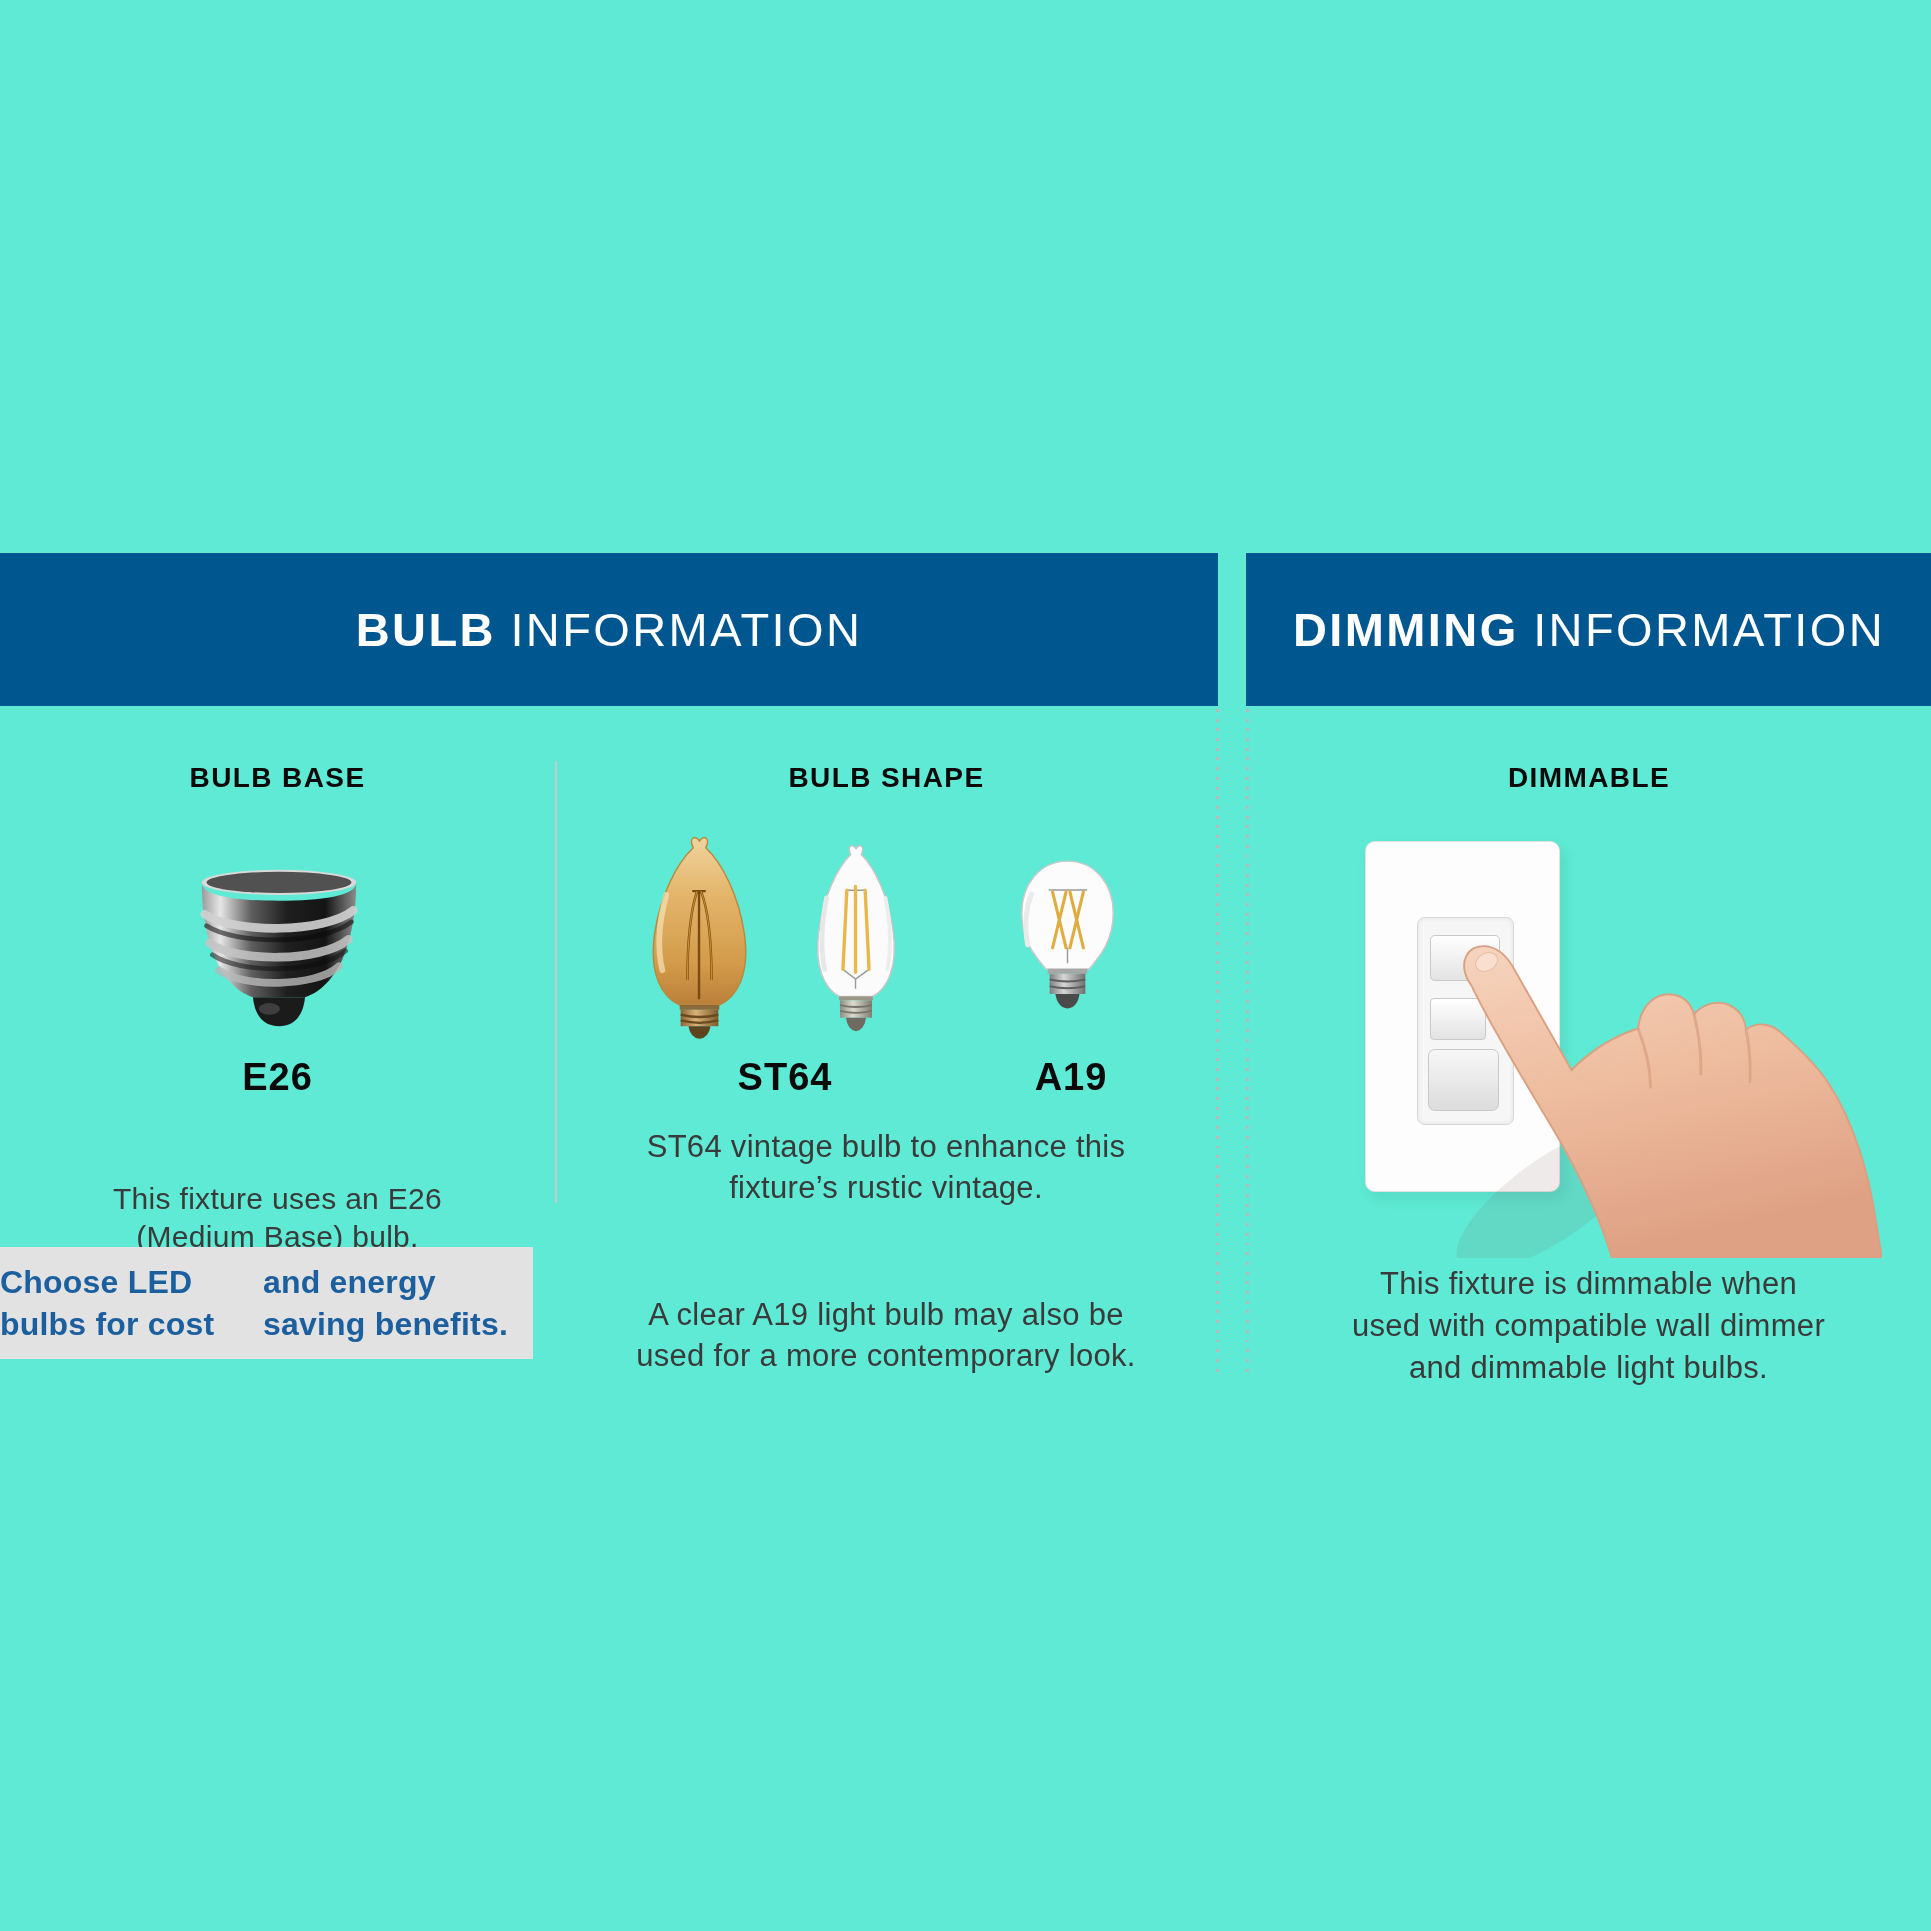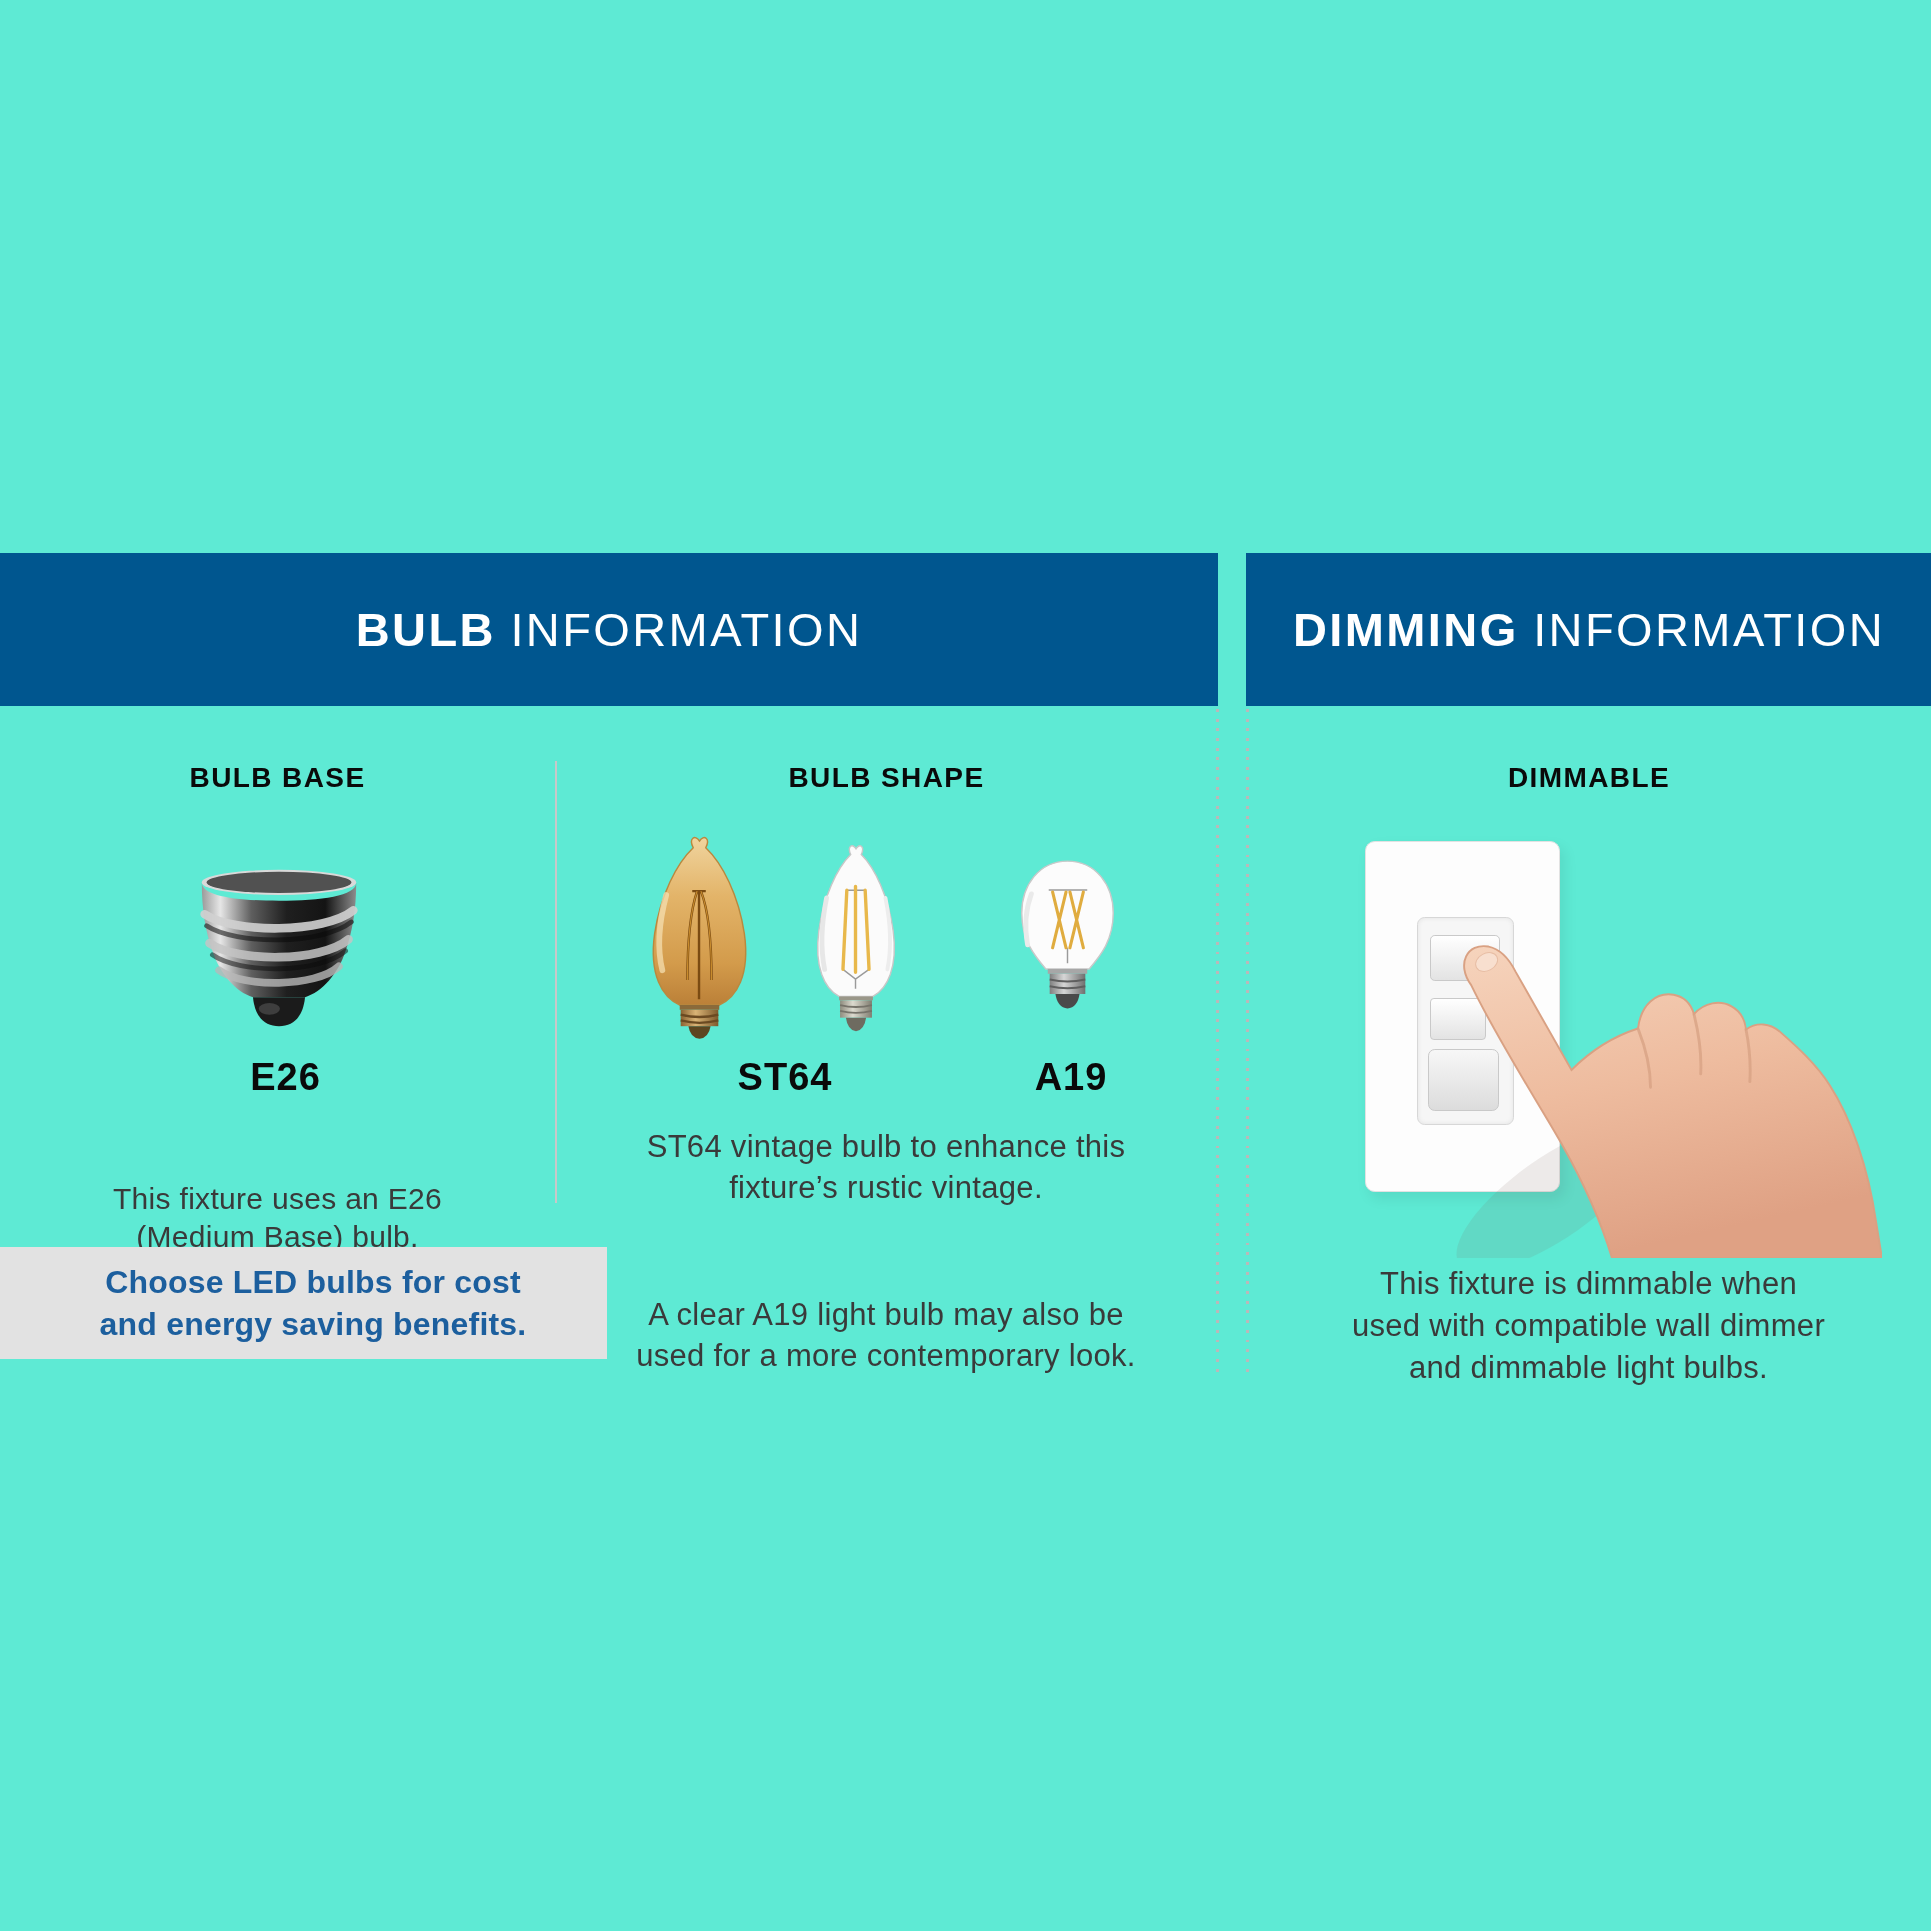--- a/index.html
+++ b/index.html
@@ -32,33 +32,33 @@
 
   #divider-columns{position:absolute;left:555px;top:761px;width:1.9px;height:442px;background:var(--divider);}
   .dotted-divider{position:absolute;top:709px;width:2.9px;height:666px;
       background-image:repeating-linear-gradient(to bottom,var(--dotted_divider) 0 2.9px,transparent 2.9px 9.7px);}
   #dotted-divider-1{left:1216px;}
   #dotted-divider-2{left:1246px;}
 
   .img-abs{position:absolute;}
   .sub-label{position:absolute;text-align:center;font-weight:700;font-size:38px;
       letter-spacing:1px;color:var(--heading_text);white-space:nowrap;}
-  #e26-label{left:8px;width:555px;top:1056px;}
+  #e26-label{left:0;width:555px;top:1056px;}
   #st64-label{left:708px;width:154px;top:1056px;}
   #a19-label{left:994px;width:154px;top:1056px;}
 
   .para{position:absolute;text-align:center;color:var(--body_text);}
   #e26-desc{left:0;width:555px;top:1180px;font-size:30px;line-height:38px;letter-spacing:0.3px;}
   #shape-para-1{left:577px;width:618px;top:1126px;font-size:31px;line-height:41px;letter-spacing:0.3px;}
   #shape-para-2{left:577px;width:618px;top:1294px;font-size:31px;line-height:41px;letter-spacing:0.3px;}
   #dimmable-desc{left:1289px;width:599px;top:1263px;font-size:31px;line-height:42px;letter-spacing:0.3px;}
 
-  #led-tip-box{position:absolute;left:0;top:1247px;width:607px;height:112px;background:var(--tip_bg);
-      display:flex;flex-direction:column;align-items:center;justify-content:center;
-      color:var(--tip_text);font-weight:700;font-size:32px;line-height:42px;letter-spacing:0.2px;padding-left:19px;}
+  #led-tip-box{position:absolute;left:0;top:1247px;width:533px;height:112px;background:var(--tip_bg);
+      display:flex;flex-direction:row;align-items:center;justify-content:center;
+      color:var(--tip_text);font-weight:700;font-size:32px;line-height:42px;letter-spacing:0.2px;}
 
   
   #dimmer-plate{position:absolute;left:1365px;top:841px;width:195px;height:351px;background:#fdfdfd;
       border:1.9px solid #e2e2e2;border-radius:9.7px;box-shadow:4.8px 6.8px 13.5px rgba(0,0,0,.07);}
   #dimmer-bezel{position:absolute;left:51px;top:75px;width:97px;height:208px;background:#f6f6f6;
       border:1.9px solid #d7d7d7;border-radius:7.7px;box-shadow:inset 0 0 5.8px rgba(0,0,0,.08);}
   .dimmer-btn{position:absolute;border:1px solid #c9c9c9;background:linear-gradient(#ffffff,#e3e3e3);}
   #dimmer-paddle-top{left:64px;top:93px;width:70px;height:46px;border-radius:4.8px;}
   #dimmer-paddle-mid{left:64px;top:156px;width:56px;height:42px;border-radius:3.9px;}
   #dimmer-button-bottom{left:62px;top:207px;width:71px;height:62px;border-radius:6.8px;

